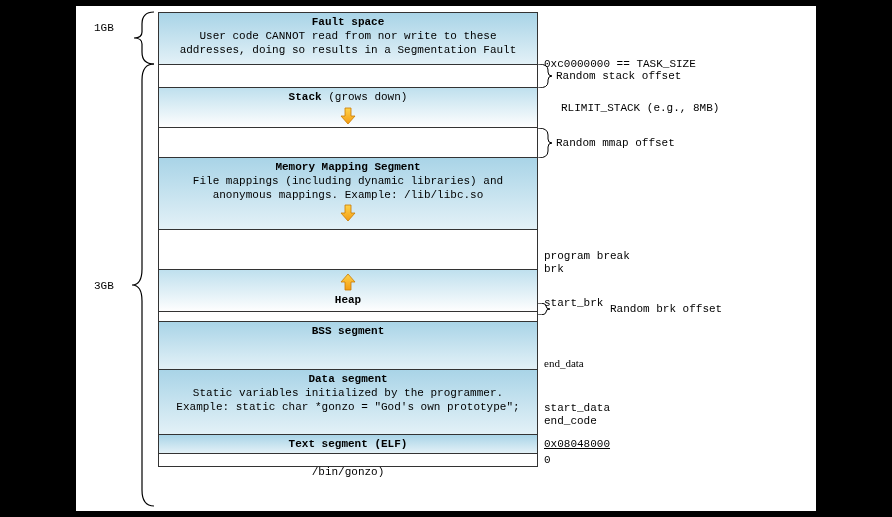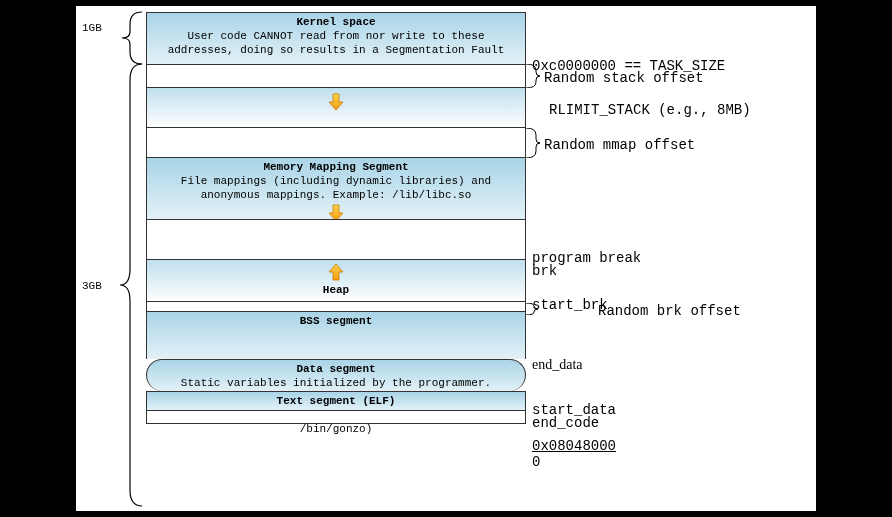--- a/index.html
+++ b/index.html
@@ -22,20 +22,21 @@
     position: relative;
     border: 1px solid #000;
   }
   .layout {
     position: absolute;
     top: 6px;
     left: 0;
     display: flex;
     flex-direction: row;
     align-items: flex-start;
+    padding-left: 12px;
   }
   .sizecol {
     width: 70px;
     position: relative;
     height: 494px;
   }
   .sizelabel {
     position: absolute;
     font-size: 11px;
   }
@@ -66,21 +67,21 @@
     justify-content: center;
     margin-top: 2px;
   }
   .arrow svg { display: block; }
   .gapseg { height: 23px; }
   .gapsmall { height: 10px; }
   .rightcol {
     width: 210px;
     position: relative;
     height: 494px;
-    font-size: 14px;
+    font-size: 11px;
   }
   .rlabels { position: absolute; left: 6px; white-space: nowrap; }
   .rbracket { position: absolute; left: 0; }
   .rbracket svg { display: block; }
 </style>
 </head>
 <body>
 
 <div class="page">
   <div class="layout">
@@ -93,43 +94,47 @@
 
       <span class="sizelabel" style="top:268px; left:6px;">3GB</span>
       <svg class="brace" style="top:52px; left:32px;" width="36" height="442">
         <path d="M34 0 Q22 0 22 16 L22 205 Q22 221 12 221 Q22 221 22 237 L22 426 Q22 442 34 442" stroke="#000" fill="none" stroke-width="1.2"></path>
       </svg>
     </div>
 
     <div class="stack">
 
       <div class="seg blue" style="height:52px;">
-        <div class="title">Kernel space</div>
+        <div class="title">Fault space</div>
         <div class="desc">User code CANNOT read from nor write to these addresses, doing so results in a Segmentation Fault</div>
       </div>
 
       <div class="seg white gapseg"></div>
 
       <div class="seg fade" style="height:40px;">
+        <div>
+          <span class="title">Stack</span>
+          <span>(grows down)</span>
+        </div>
         <div class="arrow">
           <svg width="18" height="18">
             <defs>
                 <linearGradient id="g1" x1="0" y1="0" x2="0" y2="1">
                   <stop offset="0" stop-color="#ffd34a"></stop>
                   <stop offset="1" stop-color="#f39c12"></stop>
                 </linearGradient>
               </defs>
             <path d="M6 1 h6 v8 h4 l-7 8 -7 -8 h4 z" fill="url(#g1)" stroke="#c97a00" stroke-width="0.8"></path>
           </svg>
         </div>
       </div>
 
       <div class="seg white" style="height:30px;"></div>
 
-      <div class="seg blue" style="height:62px;">
+      <div class="seg blue" style="height:72px;">
         <div class="title">Memory Mapping Segment</div>
         <div class="desc">File mappings (including dynamic libraries) and anonymous mappings. Example: /lib/libc.so</div>
         <div class="arrow">
           <svg width="18" height="18">
             <path d="M6 1 h6 v8 h4 l-7 8 -7 -8 h4 z" fill="url(#g1)" stroke="#c97a00" stroke-width="0.8"></path>
           </svg>
         </div>
       </div>
 
       <div class="seg white" style="height:40px;"></div>
@@ -142,21 +147,21 @@
         </div>
         <div class="title">Heap</div>
       </div>
 
       <div class="seg white gapsmall"></div>
 
       <div class="seg blue" style="height:48px;">
         <div class="title">BSS segment</div>
       </div>
 
-      <div class="seg blue" style="height:32px;border-radius:24px;">
+      <div class="seg blue" style="height:65px;">
         <div class="title">Data segment</div>
         <div class="desc">Static variables initialized by the programmer. Example: static char *gonzo = "God's own prototype";</div>
       </div>
 
       <div class="seg blue" style="height:19px;">
         <div class="title">Text segment (ELF)</div>
         <div class="desc">Stores the binary image of the process (e.g., /bin/gonzo)</div>
       </div>
 
       <div class="seg white" style="height:14px; border-bottom:1px solid #333;"></div>

